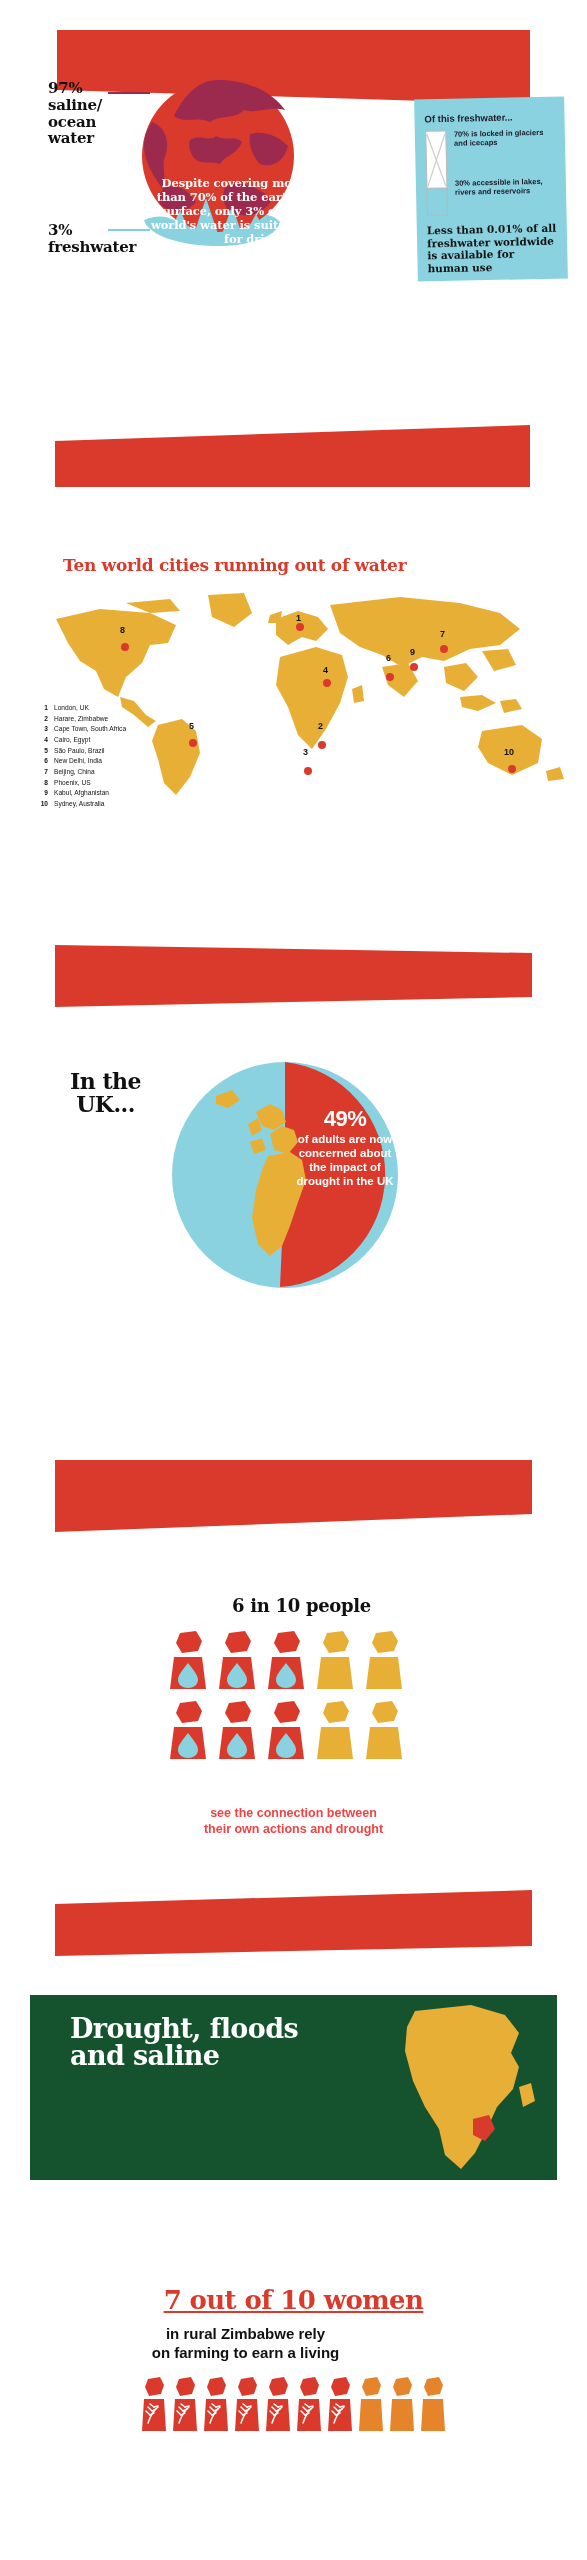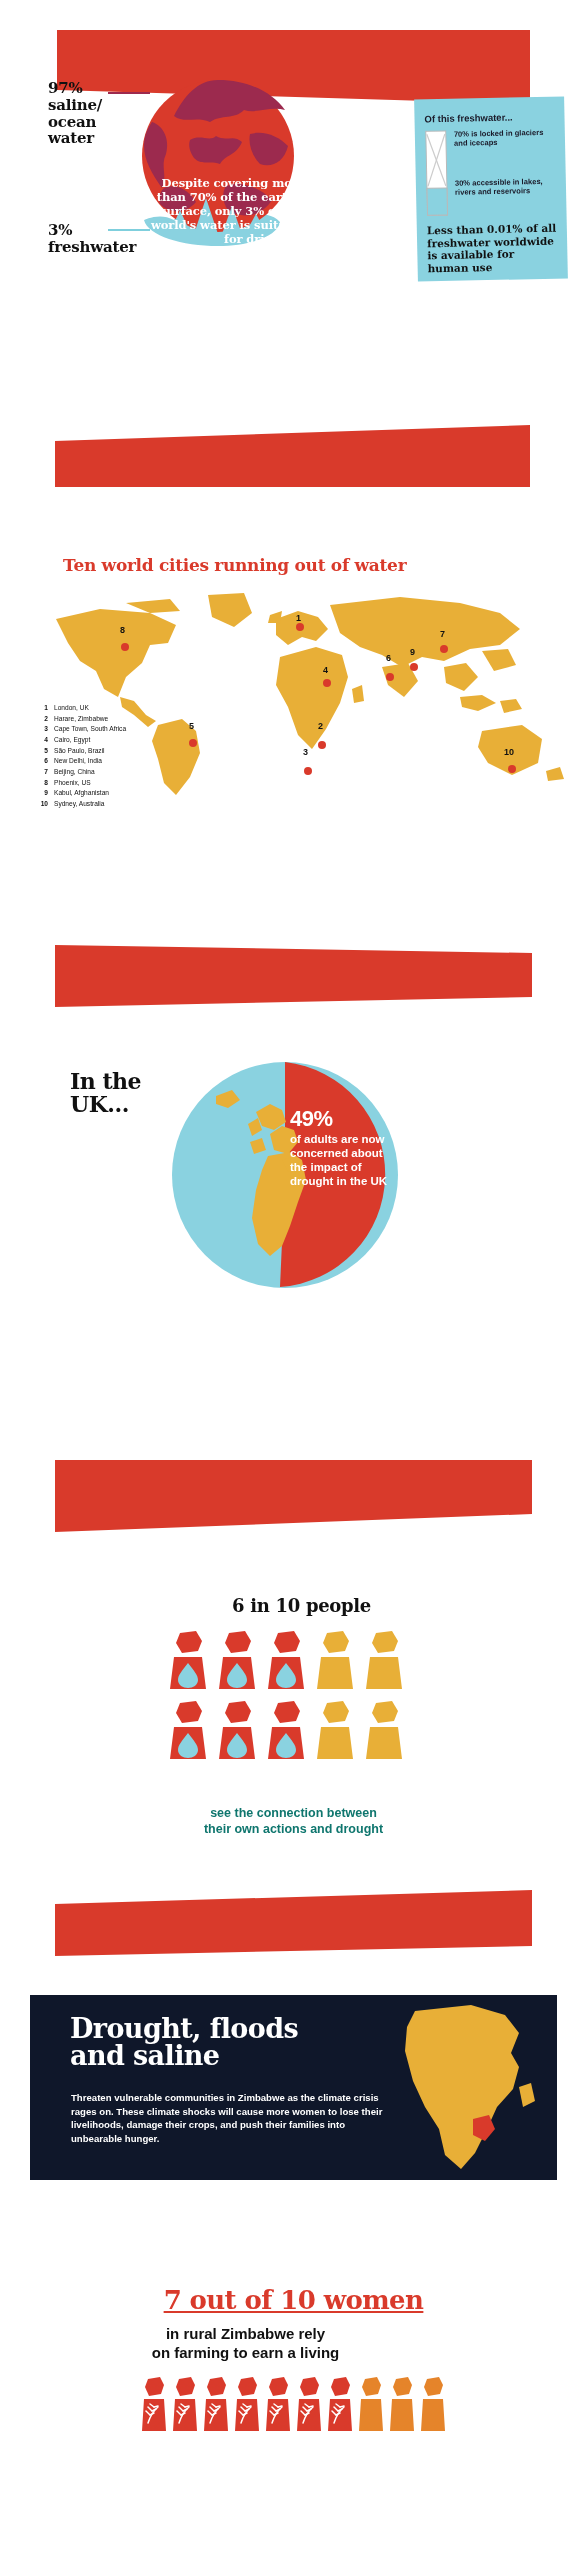--- a/index.html
+++ b/index.html
@@ -83,21 +83,21 @@
   .city-list { position: absolute; left: 35px; top: 148px; }
   .city-row { display:flex; font-size: 6.6px; line-height: 1.62; color:#111; }
   .city-num { width: 13px; text-align: right; font-weight: 700; margin-right: 6px; }
   .city-name { font-weight: 400; }
   .map-pin {
     position: absolute; font-family:"Liberation Sans", sans-serif;
     font-weight: 700; font-size: 9px; color: #111;
   }
 
   
-  .sec-uk { position: absolute; left: 0; top: 1060px; width: 587px; height: 250px; }
+  .sec-uk { position: absolute; left: 0; top: 1060px; width: 587px; height: 250px; text-align: center; }
   .uk-title {
     position: absolute; left: 70px; top: 10px;
     font-family: "DejaVu Serif", serif; font-weight: 700;
     font-size: 22px; line-height: 1.06; color:#111; letter-spacing:-0.5px;
   }
   .uk-pie { position: absolute; left: 170px; top: 0px; width: 230px; height: 230px; }
   .uk-pie svg { display:block; }
   .uk-stat {
     position: absolute; left: 290px; top: 40px; width: 110px;
     color: #ffffff;
@@ -118,27 +118,27 @@
     font-family: "DejaVu Serif", serif; font-weight: 700;
     font-size: 18px; color:#111; letter-spacing:-0.3px;padding-left:16px;
   }
   .six-grid { position: absolute; left: 168px; top: 36px; width: 250px; }
   .six-row { display: flex; gap: 9px; margin-bottom: 8px; }
   .person { width: 40px; height: 62px; }
   .person svg { display:block; }
   .six-caption {
     position: absolute; left: 0; top: 210px; width: 587px; text-align: center;
     font-family: "Liberation Sans", sans-serif; font-weight: 700;
-    font-size: 12.5px; line-height: 1.3; color:#0f766e;
+    font-size: 12.5px; line-height: 1.3; color:#ef4444;
   }
 
   
   .sec-drought {
     position: absolute; left: 30px; top: 1995px;
-    width: 527px; height: 185px; background: #0f172a; overflow: hidden; text-decoration: underline;
+    width: 527px; height: 185px; background: #14532d; overflow: hidden; text-decoration: underline;
   }
   .drought-title {
     position: absolute; left: 40px; top: 20px; width: 400px;
     font-family: "DejaVu Serif", serif; font-weight: 700;
     font-size: 27px; line-height: 1.0; color:#ffffff; letter-spacing:-0.6px;
   }
   .drought-body {
     position: absolute; left: 41px; top: 96px; width: 315px;
     font-family: "Liberation Sans", sans-serif; font-weight: 700;
     font-size: 9.6px; line-height: 1.42; color:#ffffff;
@@ -494,21 +494,20 @@
 
         <path d="M94 116 L110 112 L116 126 L106 138 L94 132 Z" fill="#d93a2b"></path>
       </svg>
     </div>
 
     <div class="drought-title">
       <div>Drought, floods</div>
       <div>and saline</div>
     </div>
 
-    <div class="drought-body">Threaten vulnerable communities in Zimbabwe as the climate crisis rages on. These climate shocks will cause more women to lose their livelihoods, damage their crops, and push their families into unbearable hunger.</div>
   </div>
 
   <div class="sec-women">
     <div class="women-title">7 out of 10 women</div>
 
     <div class="women-sub">
       <div>in rural Zimbabwe rely</div>
       <div>on farming to earn a living</div>
     </div>
 

